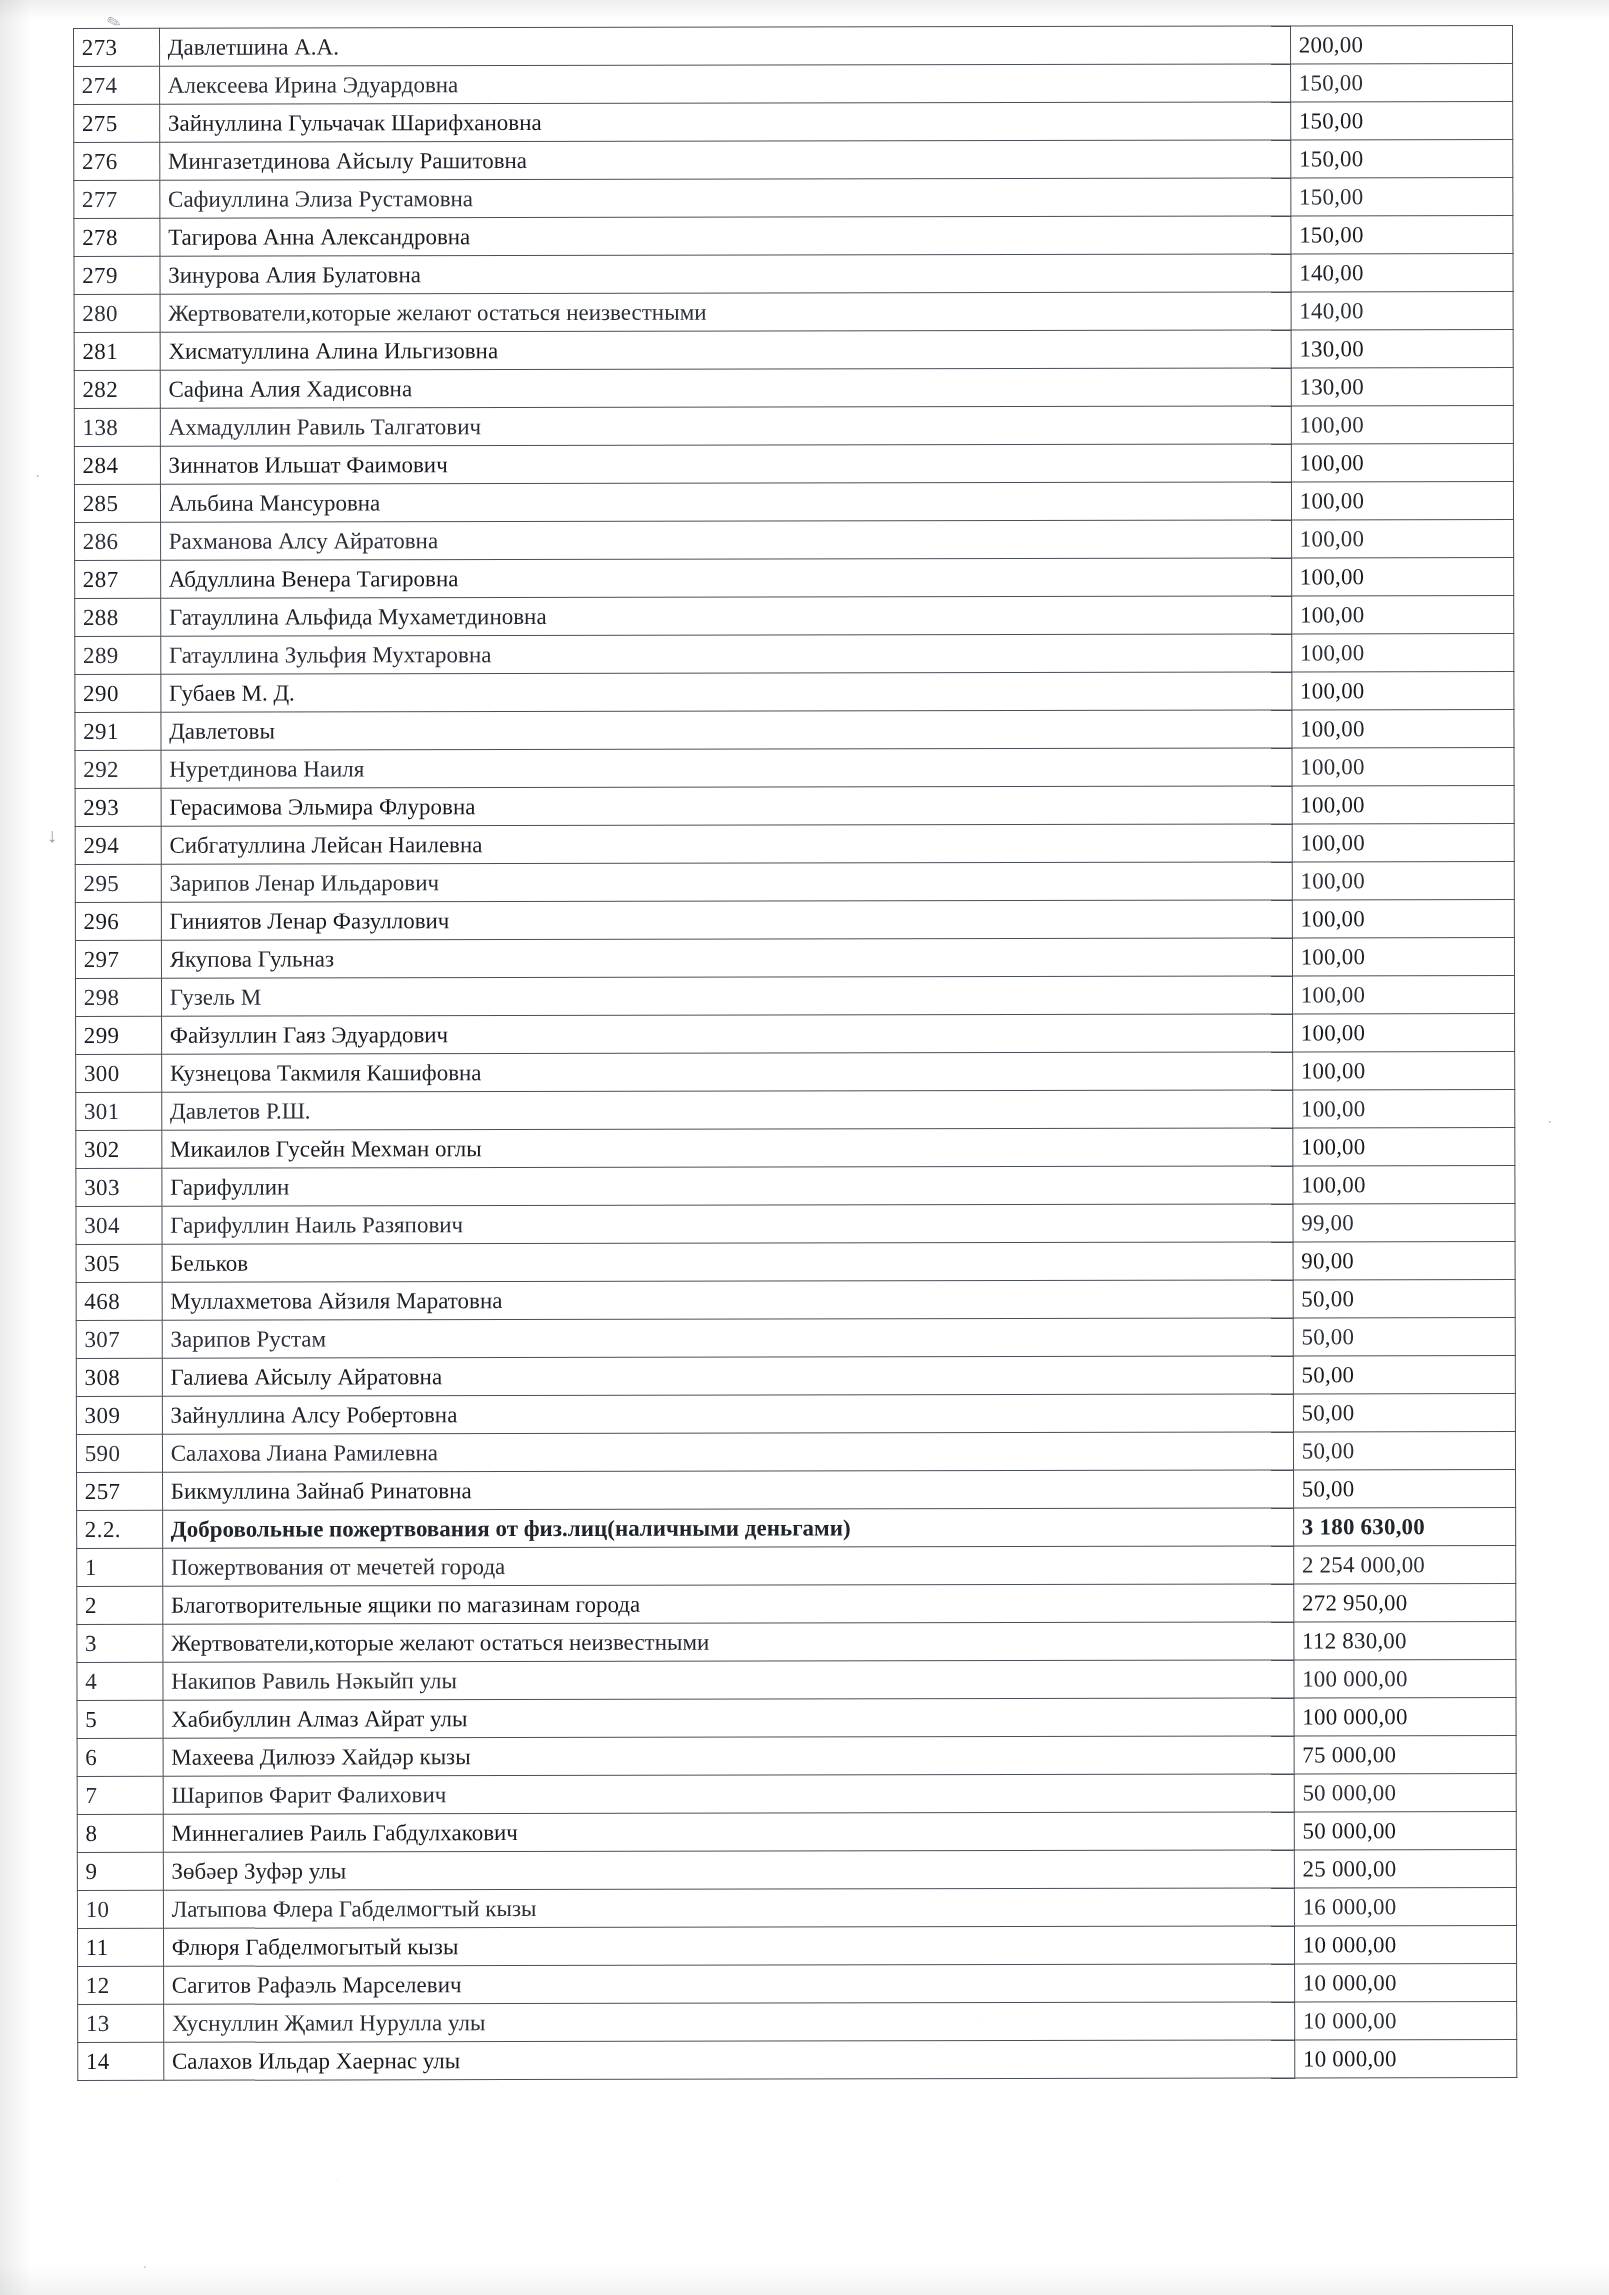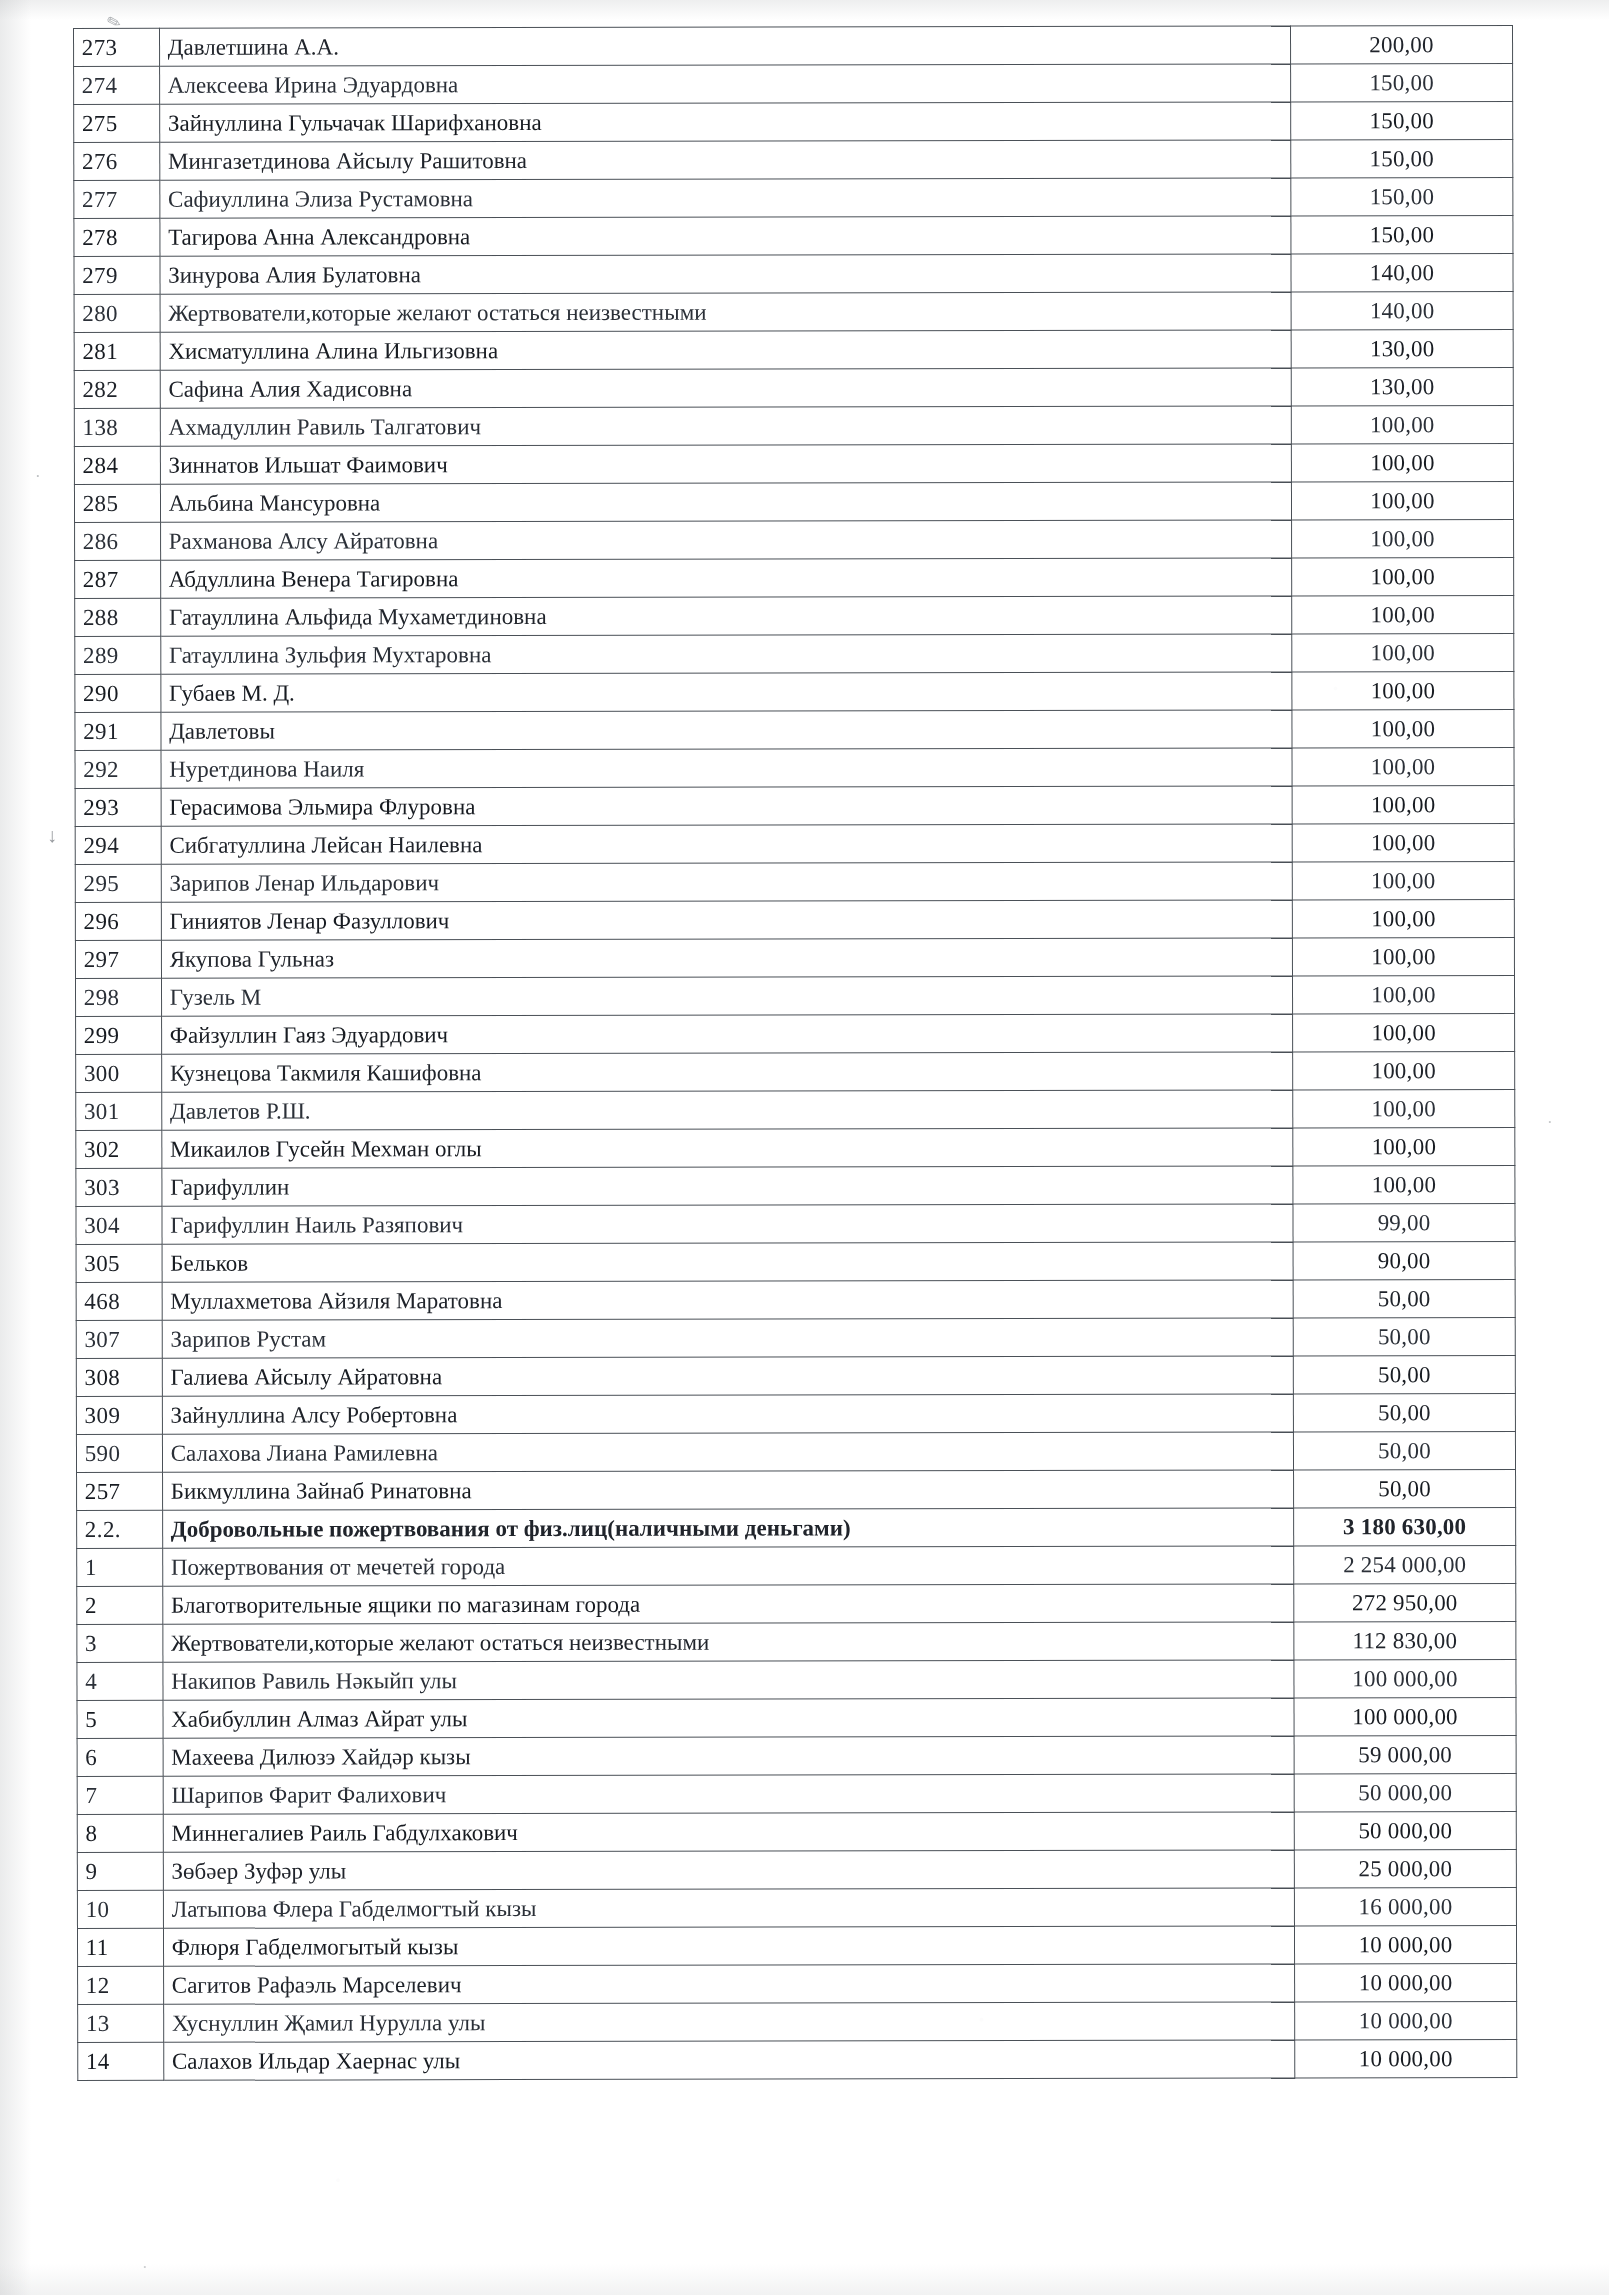--- a/index.html
+++ b/index.html
@@ -72,21 +72,21 @@
 
   td.num {
     text-align: left;
     letter-spacing: 0.4px;
   }
   td.name {
     text-align: left;
     padding-left: 10.7px;
   }
   td.amt {
-    text-align: center;
+    text-align: left;
     padding-right: 12.2px;
     letter-spacing: 0.2px;
     margin-top: 16px;
   }
 
   tr.section td {
     font-weight: bold;
   }
   tr.section td.num { font-weight: normal; }
 
@@ -371,21 +371,21 @@
             <td class="amt">100 000,00</td>
           </tr>
           <tr class="ink-c">
             <td class="num">5</td>
             <td class="name">Хабибуллин Алмаз Айрат улы</td>
             <td class="amt">100 000,00</td>
           </tr>
           <tr class="ink-a">
             <td class="num">6</td>
             <td class="name">Махеева Дилюзэ Хайдәр кызы</td>
-            <td class="amt">59 000,00</td>
+            <td class="amt">75 000,00</td>
           </tr>
           <tr class="ink-b">
             <td class="num">7</td>
             <td class="name">Шарипов Фарит Фалихович</td>
             <td class="amt">50 000,00</td>
           </tr>
           <tr class="ink-c">
             <td class="num">8</td>
             <td class="name">Миннегалиев Раиль Габдулхакович</td>
             <td class="amt">50 000,00</td>

